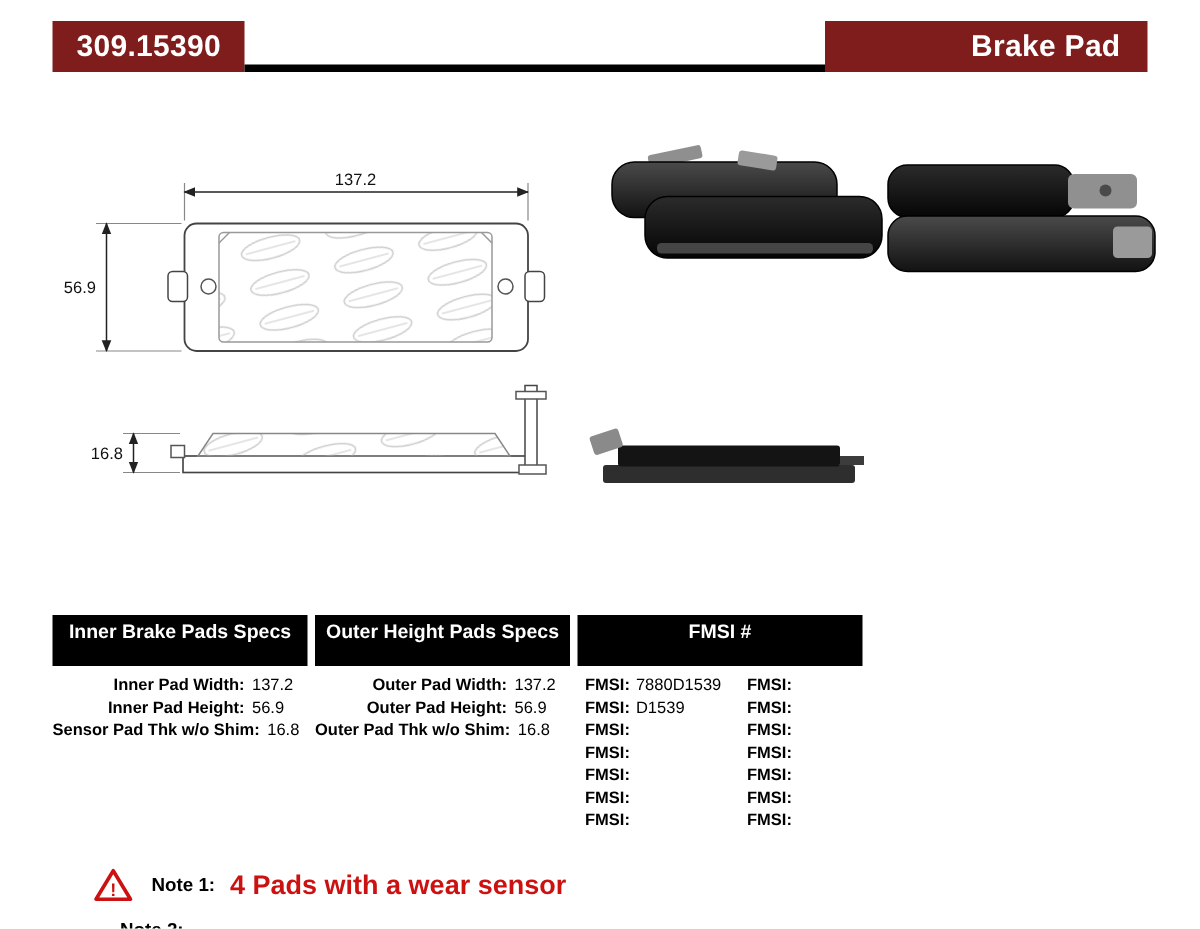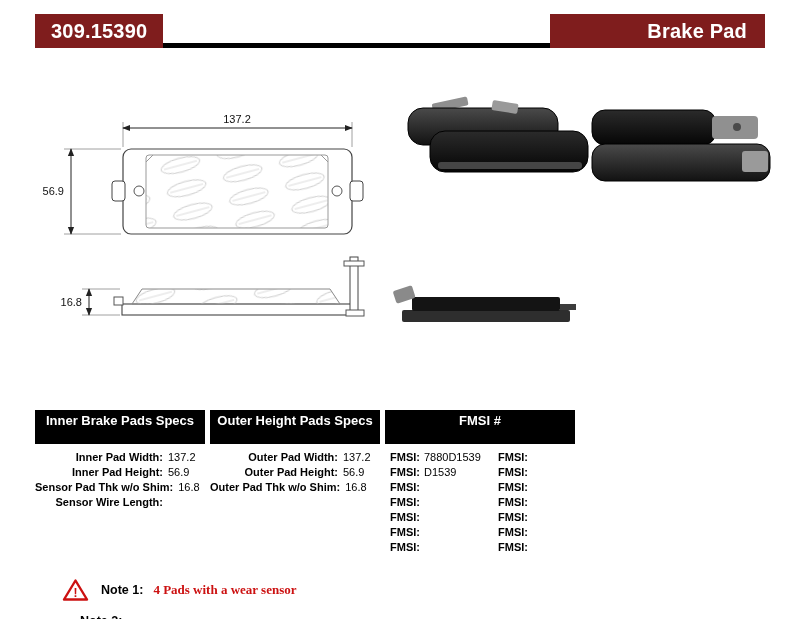--- a/index.html
+++ b/index.html
@@ -44,21 +44,21 @@
   .fmsi-colR { width:77px; }
   .fmsi-row { display:flex; font-size:11px; height:15px; align-items:center; }
   .fmsi-row .lbl { font-weight:bold; margin-right:4px; }
 
   
   .notes { margin:24px 0 0 62px; }
   .note-line1 { display:flex; align-items:center; }
   .warn-icon { display:block; }
   .note-label { font-weight:bold; font-size:12.5px; color:#000; }
   .note-line1 .note-label { margin-left:12px; }
-  .note1-text { color:#cc1111; font-size:13px; font-weight:bold; margin-left:10px;font-family:Liberation Serif, serif; }
+  .note1-text { color:#cc1111; font-size:18px; font-weight:bold; margin-left:10px; }
   .note-line2 { margin-top:9px; margin-left:18px; }
 </style>
 </head>
 <body>
 
 <div class="page">
 
   <div class="header">
     <div class="hbox left">
       <span>309.15390</span>
@@ -161,24 +161,20 @@
           <span class="val">137.2</span>
         </div>
         <div class="spec-row ra">
           <span class="lbl">Inner Pad Height:</span>
           <span class="val">56.9</span>
         </div>
         <div class="spec-row ra">
           <span class="lbl">Sensor Pad Thk w/o Shim:</span>
           <span class="val">16.8</span>
         </div>
-        <div class="spec-row ra">
-          <span class="lbl">Sensor Wire Length:</span>
-          <span class="val"></span>
-        </div>
       </div>
     </div>
 
     <div class="spec-col col-outer">
       <div class="col-header">Outer Height Pads Specs</div>
       <div class="col-body">
         <div class="spec-row ra">
           <span class="lbl">Outer Pad Width:</span>
           <span class="val">137.2</span>
         </div>

